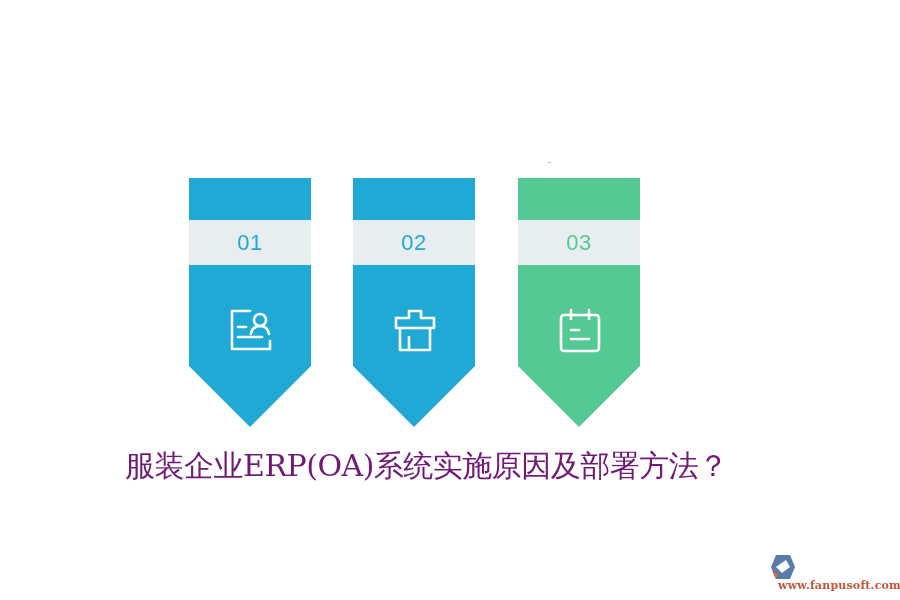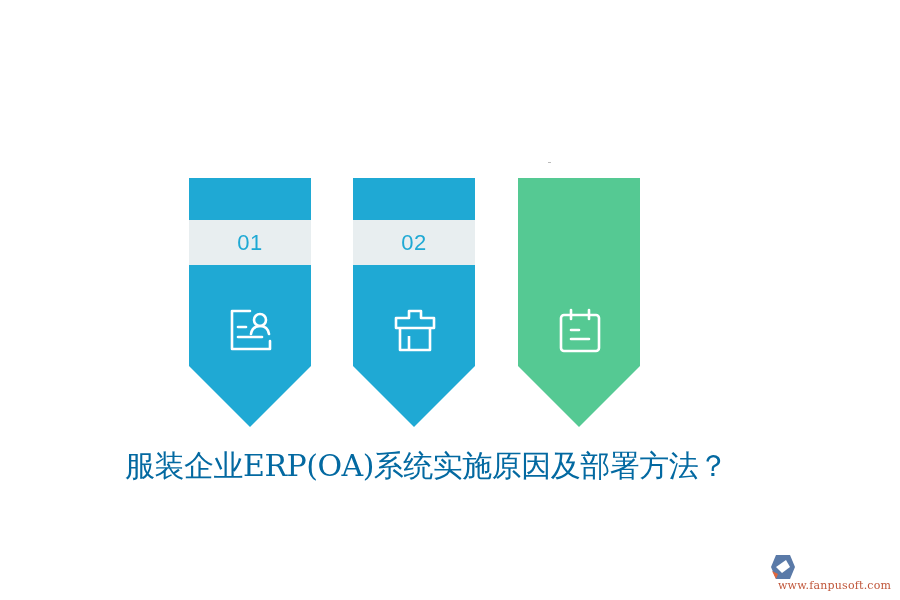--- a/index.html
+++ b/index.html
@@ -15,33 +15,33 @@
     position: absolute; left: 0; top: 26px; width: 122px; height: 45px;
     display: flex; align-items: center; justify-content: center;
     font-size: 22px; font-weight: normal; letter-spacing: 0.5px; margin-top: 16px;
   }
   .icon {
     position: absolute; left: 39px; top: 129px; width: 46px; height: 46px;
   }
   .title {
     position: absolute; left: 125px; top: 446px;
     font-family: "DejaVu Serif", "Liberation Serif", serif;
-    font-size: 30px; color: #0369a1; white-space: nowrap; letter-spacing: -0.5px;
+    font-size: 30px; color: #701a75; white-space: nowrap; letter-spacing: -0.5px;
   }
   .logo {
     position: absolute; left: 768px; top: 552px; width: 124px; height: 42px;
   }
   .logo-mark { position: absolute; left: 0; top: 2px; }
   .logo-text {
     position: absolute; left: 30px; top: 0px; font-size: 21px; color: #5a7aa8;
     font-family: "DejaVu Sans", sans-serif; letter-spacing: 1px;
   }
   .logo-url {
     position: absolute; left: 10px; top: 27px; font-size: 11px; color: #c0563a;
-    font-family: "DejaVu Serif", serif; letter-spacing: 0.2px;
+    font-family: "DejaVu Serif", serif; letter-spacing: 0.2px; font-weight: bold;
   }
   .dot { position: absolute; left: 548px; top: 162px; width: 3px; height: 1px; background: #bbbbbb; }
 </style>
 </head>
 <body>
 
 <div class="dot"></div>
 
 <div class="banner" style="left:189px;">
   <svg class="shape" width="122" height="250" viewBox="0 0 122 250">
@@ -66,20 +66,21 @@
     <path d="M17 4 H29 V11 H42 V21 H4 V11 H17 Z"></path>
     <path d="M8 21 V43 H38 V21"></path>
     <path d="M17 43 V29"></path>
   </svg>
 </div>
 
 <div class="banner" style="left:518px;">
   <svg class="shape" width="122" height="250" viewBox="0 0 122 250">
     <polygon points="0,0 122,0 122,188 61,249 0,188" fill="#55c993"></polygon>
   </svg>
+  <div class="band" style="background:#e8eef0;color:#55c993;">03</div>
   <svg class="icon" viewBox="0 0 46 46" fill="none" stroke="#ffffff" stroke-width="2.6" stroke-linecap="round" stroke-linejoin="round">
     <rect x="4" y="8" width="38" height="36" rx="3"></rect>
     <line x1="14" y1="3" x2="14" y2="12"></line>
     <line x1="32" y1="3" x2="32" y2="12"></line>
     <line x1="14" y1="23" x2="22" y2="23"></line>
     <line x1="14" y1="32" x2="32" y2="32"></line>
   </svg>
 </div>
 
 <div class="title">服装企业ERP(OA)系统实施原因及部署方法？</div>

